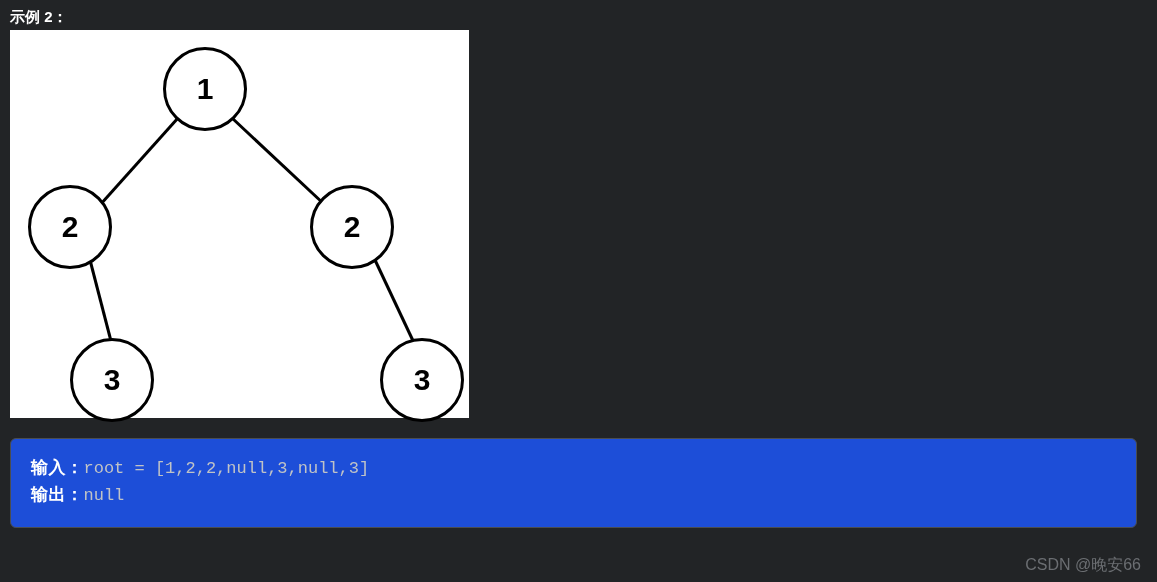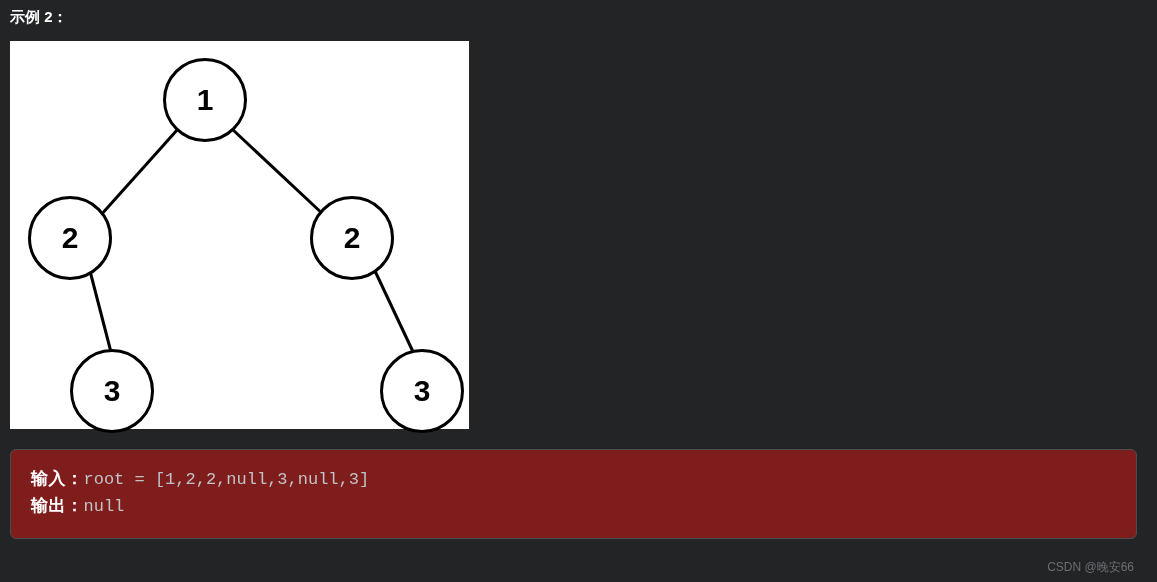--- a/index.html
+++ b/index.html
@@ -12,21 +12,21 @@
     overflow: hidden;
     position: relative;
   }
   .content {
     padding: 8px 10px;
   }
   .example-title {
     font-weight: bold;
     font-size: 15px;
     color: #ffffff;
-    margin-bottom: 14px;
+    margin-bottom: 3px;
   }
   .tree-image {
     background: #ffffff;
     width: 459px;
     height: 388px;
     position: relative;
     margin-left: 0px;
   }
   .node {
     position: absolute;
@@ -51,39 +51,39 @@
   .node3b { left: 370px; top: 308px; }
   svg.edges {
     position: absolute;
     left: 0; top: 0;
     width: 459px;
     height: 388px;
     z-index: 1;
   }
   .code-block {
     margin: 20px 10px 0 0;
-    background: #7f1d1d;
+    background: #1d4ed8;
     border: 1px solid #4a4d50;
     border-radius: 6px;
     padding: 16px 20px 18px 20px;
     font-family: Consolas, "Courier New", monospace;
     font-size: 17px;
     line-height: 1.6;
     color: #c0c3c6;
   }
   .code-block .label {
     font-weight: bold;
     color: #ffffff;
     letter-spacing: 0.5px;
   }
   .watermark {
     position: absolute;
-    right: 23px;
+    right: 16px;
     bottom: 6px;
-    font-size: 12px;
+    font-size: 16px;
     color: #6b6e72;
     font-family: Arial, "Microsoft YaHei", sans-serif;
   }
 </style>
 </head>
 <body>
 
 <div class="content">
   <div class="example-title">示例 2：</div>
 

